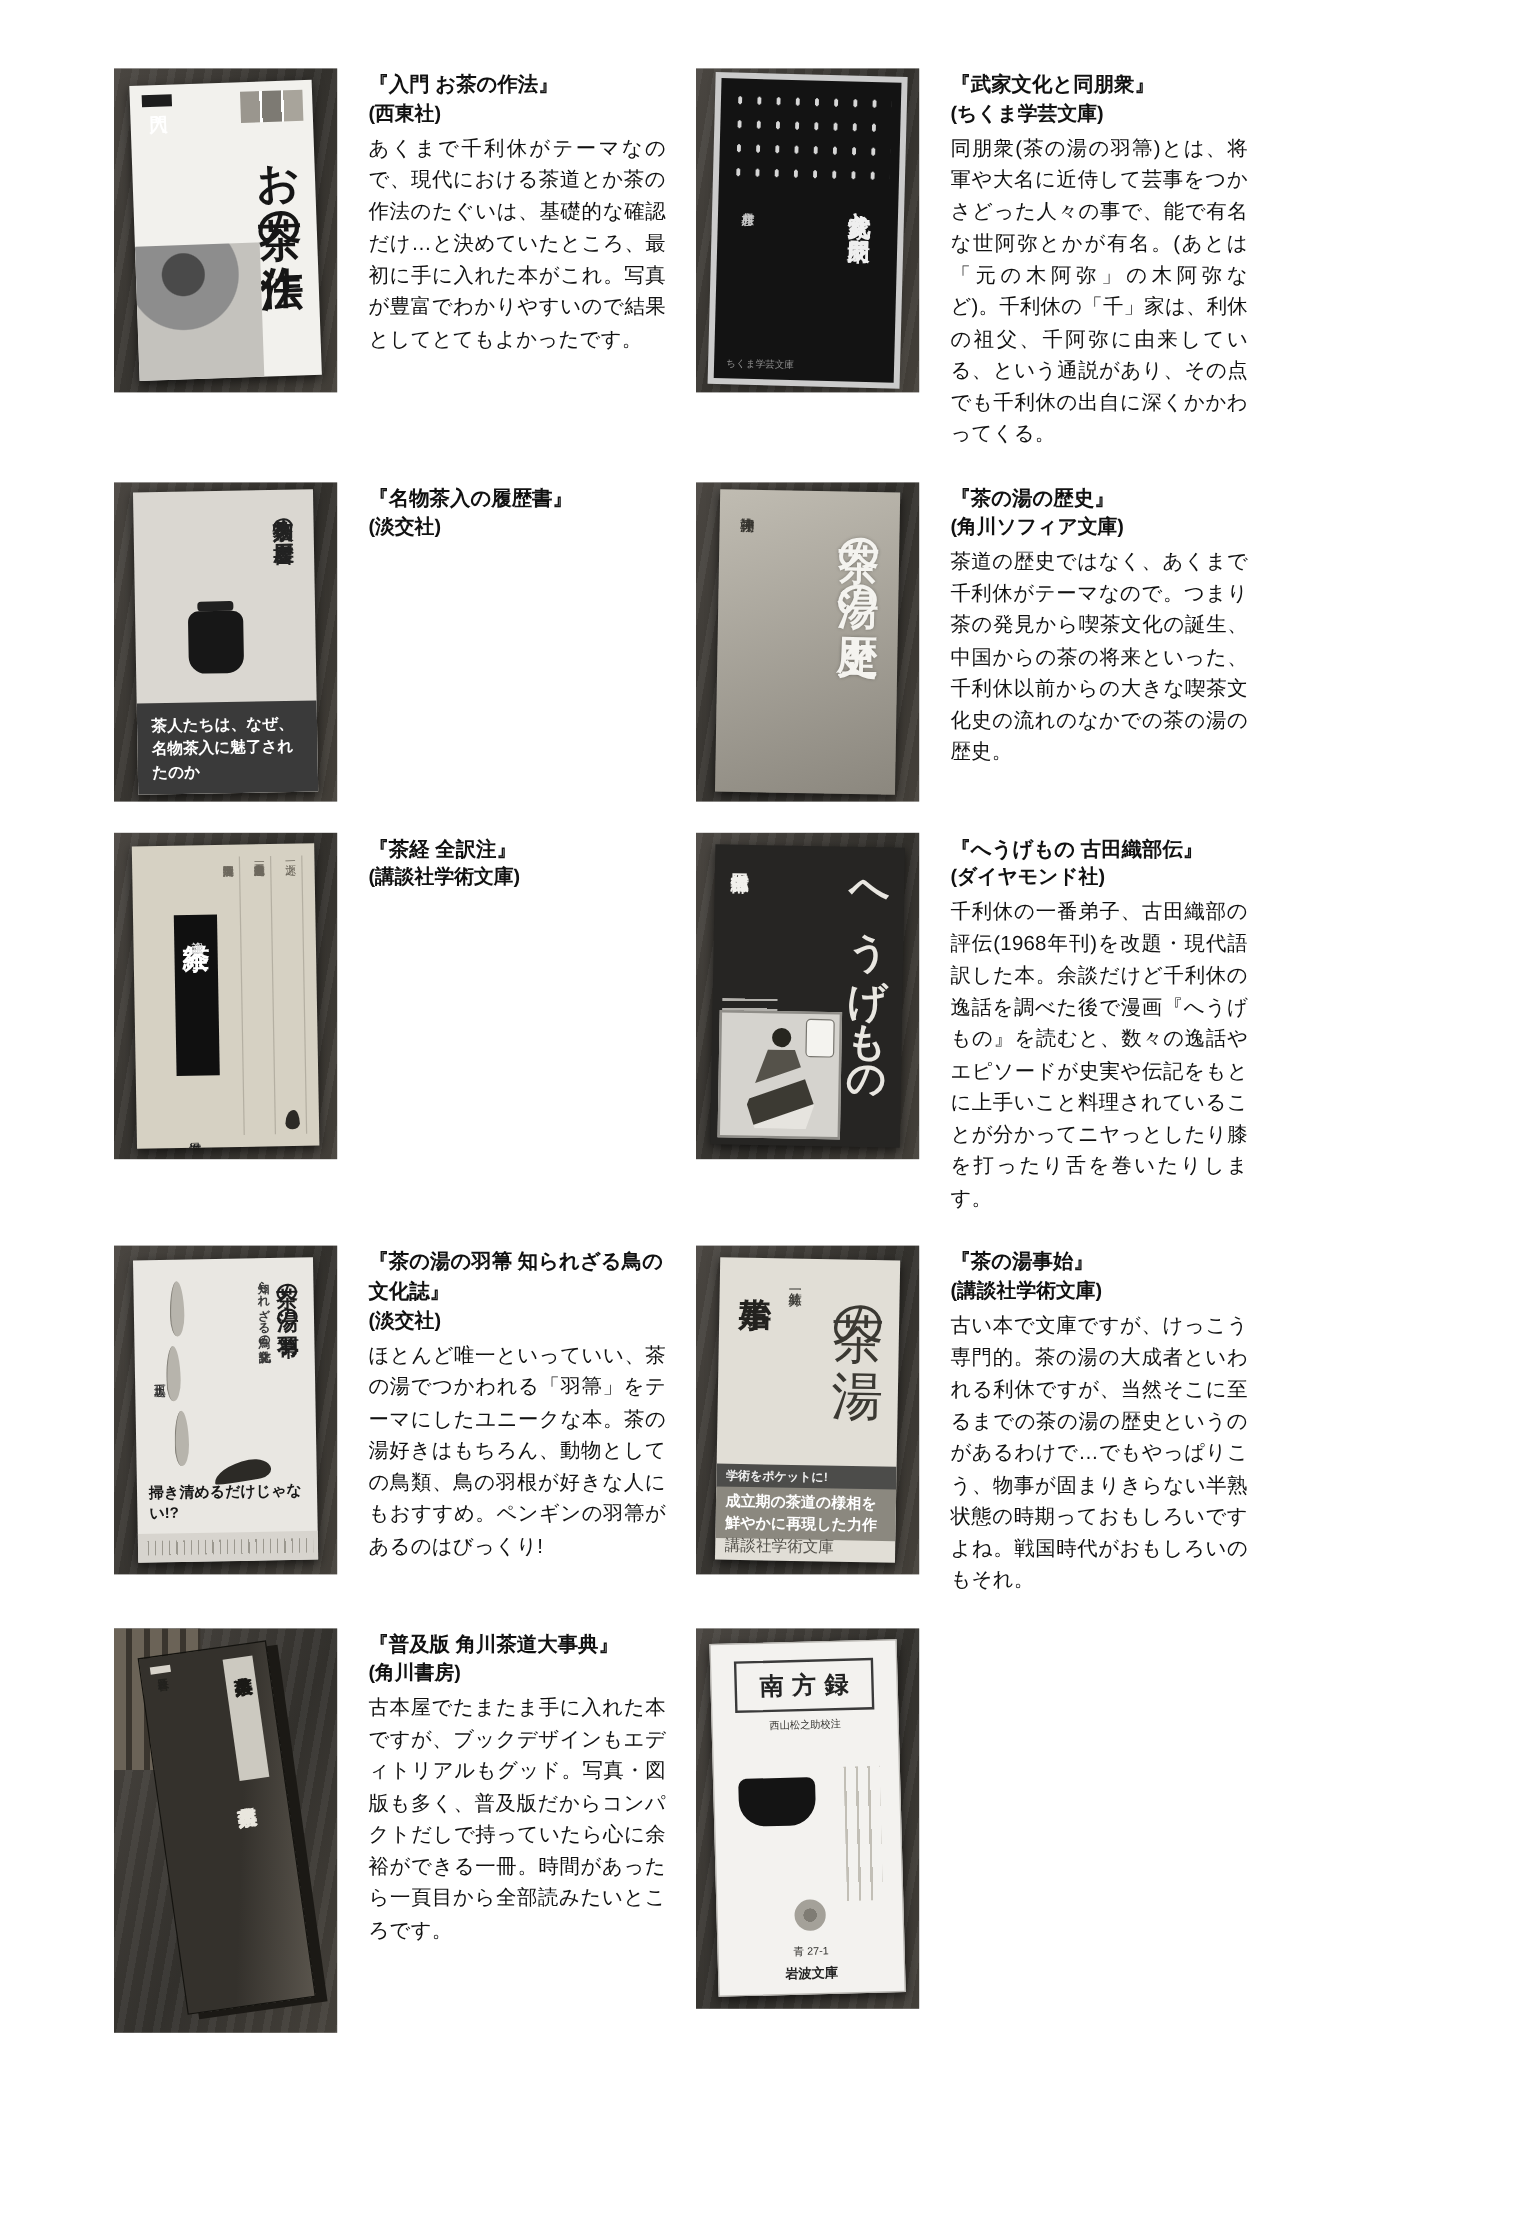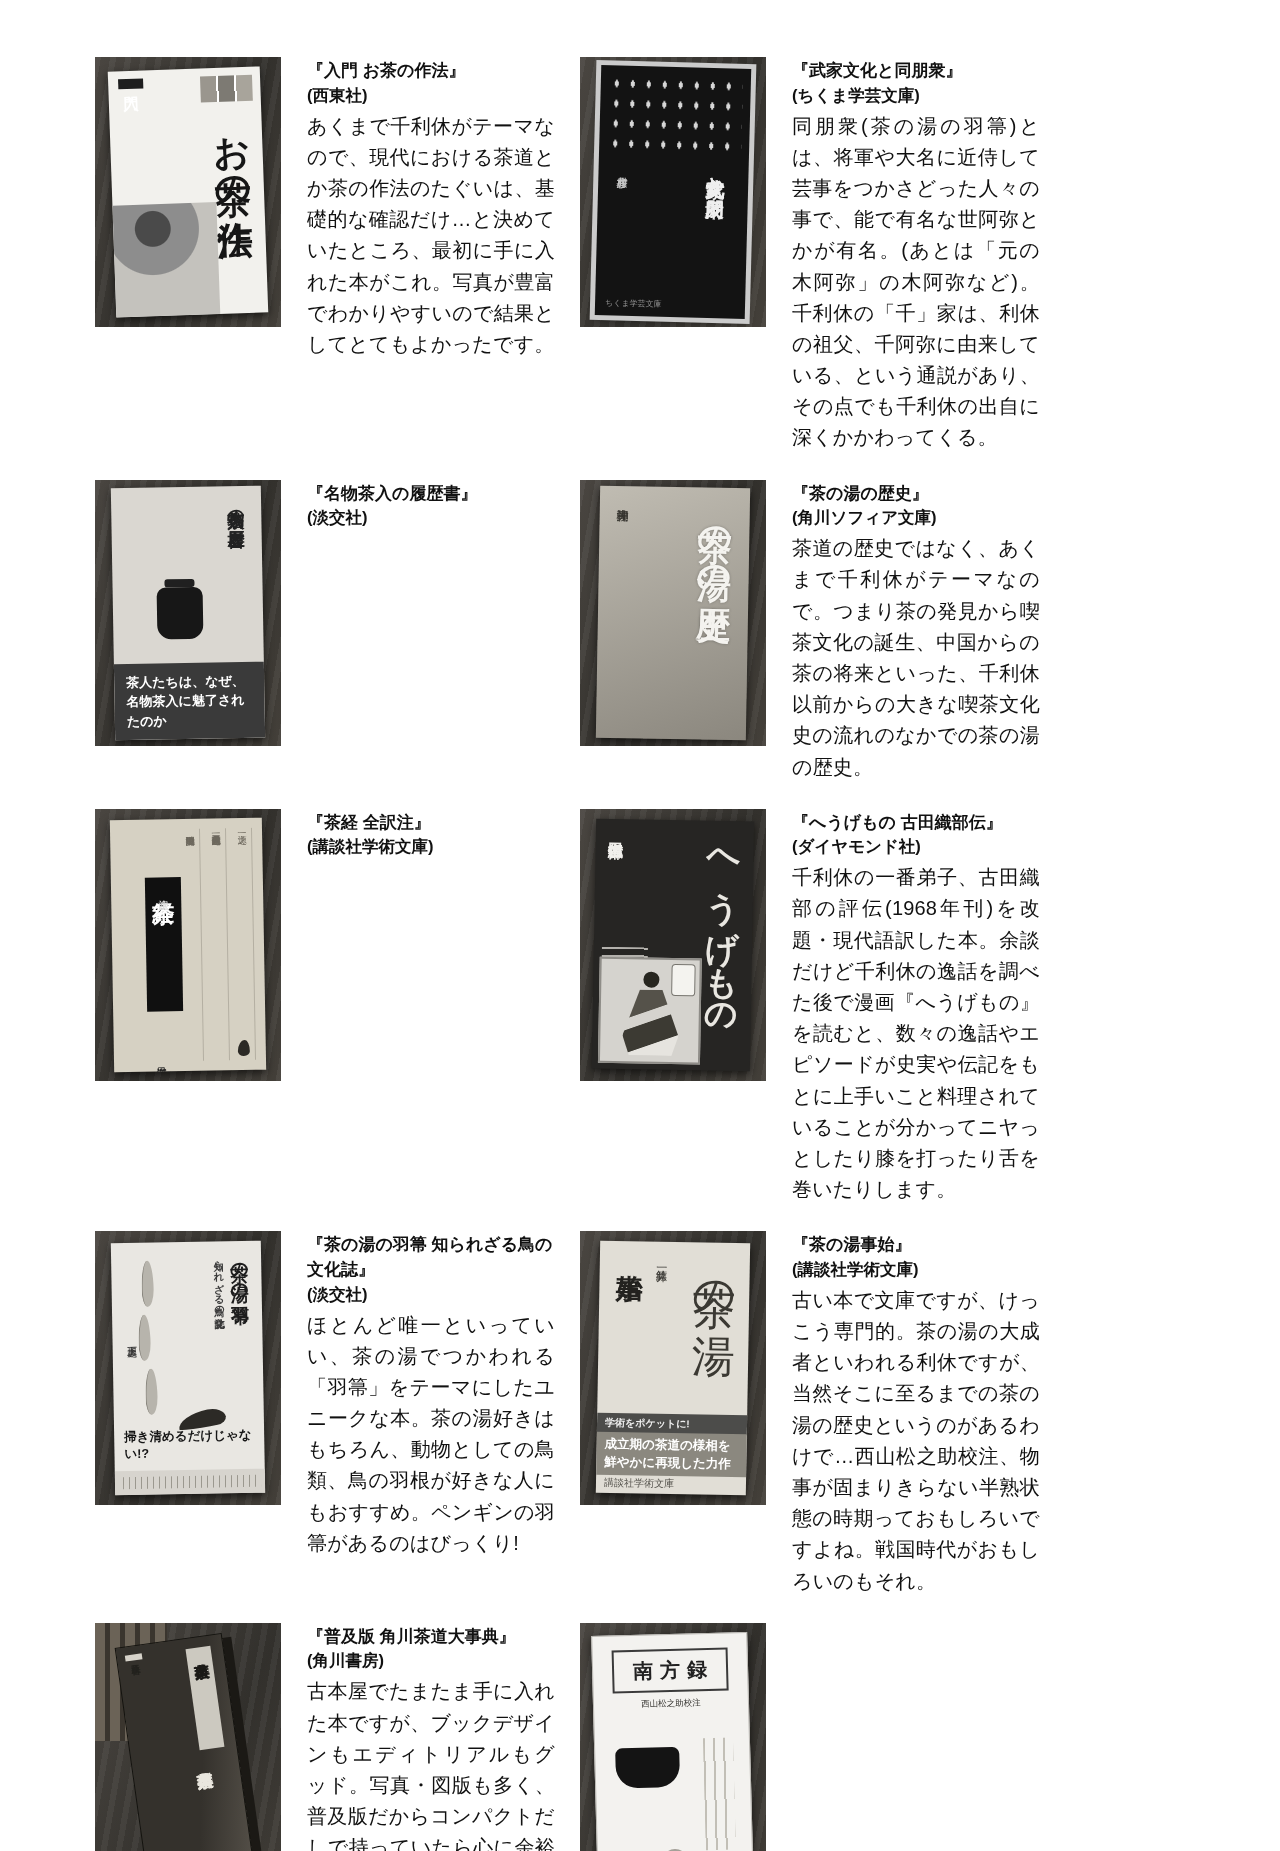--- a/index.html
+++ b/index.html
@@ -19,21 +19,21 @@
     background:
       repeating-linear-gradient(100deg, rgba(255,255,255,.05) 0 6px, rgba(0,0,0,0) 6px 15px),
       linear-gradient(115deg,#4a4641,#32302c 55%,#44403a);
     display:flex;align-items:center;justify-content:center;
   }
   .ph-a{height:270px;} .ph-b{height:266px;} .ph-c{height:272px;}
   .ph-d{height:274px;} .ph-e{height:337px;} .ph-f{height:317px;}
   .text{width:248px;padding-top:2px;}
   .btitle{font-weight:bold;font-size:17px;line-height:1.45;}
   .bpub{font-weight:bold;font-size:16.5px;line-height:1.45;margin-bottom:3px;}
-  .bdesc{font-size:20px;line-height:1.56;letter-spacing:.2px;text-align:justify;}
+  .bdesc{font-size:17px;line-height:1.56;letter-spacing:.2px;text-align:justify;}
   .v{writing-mode:vertical-rl;text-orientation:upright;}
   .cover{position:relative;overflow:hidden;box-shadow:0 3px 10px rgba(0,0,0,.65);}
 
   
   .c1{width:152px;height:246px;background:#f2f1ed;transform:rotate(-2deg);}
   .c1-label{position:absolute;top:8px;left:10px;background:#1e1e1e;color:#fff;
     font-size:15px;font-weight:bold;padding:5px 4px;line-height:1.15;}
   .c1-grid{position:absolute;top:8px;right:8px;width:52px;height:26px;
     background:
       linear-gradient(90deg,#9a968e 0 16px,#fff 16px 18px,#7d7a73 18px 34px,#fff 34px 36px,#a8a49b 36px 52px);}
@@ -116,21 +116,21 @@
   
   .c8{width:150px;height:252px;background:#e1ded6;transform:rotate(1deg);}
   .c8-top{position:absolute;top:12px;left:12px;font-size:27px;font-weight:bold;color:#23221f;}
   .c8-author{position:absolute;top:20px;left:54px;font-size:11px;color:#3a3934;}
   .c8-main{position:absolute;top:10px;right:12px;height:170px;font-size:43px;color:#3b3933;
     font-family:"Liberation Serif","DejaVu Serif",serif;line-height:1.05;}
   .c8-band1{position:absolute;bottom:60px;left:0;right:0;background:#4c4c4a;color:#eee;
     font-size:10px;font-weight:bold;padding:3px 8px;}
   .c8-band2{position:absolute;bottom:18px;left:0;right:0;background:#8b887f;color:#fff;
     font-size:12.5px;font-weight:bold;line-height:1.4;padding:4px 8px;}
-  .c8-band3{position:absolute;bottom:3px;left:8px;font-size:10px;color:#55534d;font-family:Liberation Mono, monospace;}
+  .c8-band3{position:absolute;bottom:3px;left:8px;font-size:13px;color:#55534d;font-family:Liberation Mono, monospace;}
 
   
   .c9-shelf{position:absolute;top:0;left:0;width:72px;height:118px;
     background:repeating-linear-gradient(90deg,#6b6357 0 10px,#3a352e 10px 15px);}
   .c9-book{position:absolute;top:16px;left:40px;width:106px;height:298px;
     background:linear-gradient(100deg,#34312c 58%,#5a554d);transform:rotate(-8deg);
     border:1px solid #14130f;box-shadow:9px 5px 0 #1b1915;}
   .c9-badge{position:absolute;top:8px;left:8px;background:#d7d3ca;color:#23221e;
     font-size:9px;font-weight:bold;padding:3px 2px;}
   .c9-toplabel{position:absolute;top:10px;right:12px;background:#ccc9c0;color:#1b1a17;
@@ -292,21 +292,21 @@
           <div class="c8-author v">筒井紘一</div>
           <div class="c8-main v">茶の湯</div>
           <div class="c8-band1">学術をポケットに!</div>
           <div class="c8-band2">成立期の茶道の様相を鮮やかに再現した力作</div>
           <div class="c8-band3">講談社学術文庫</div>
         </div>
       </div>
       <div class="text">
         <div class="btitle">『茶の湯事始』</div>
         <div class="bpub">(講談社学術文庫)</div>
-        <div class="bdesc">古い本で文庫ですが、けっこう専門的。茶の湯の大成者といわれる利休ですが、当然そこに至るまでの茶の湯の歴史というのがあるわけで…西山松之助校注、物事が固まりきらない半熟状態の時期っておもしろいですよね。戦国時代がおもしろいのもそれ。</div>
+        <div class="bdesc">古い本で文庫ですが、けっこう専門的。茶の湯の大成者といわれる利休ですが、当然そこに至るまでの茶の湯の歴史というのがあるわけで…でもやっぱりこう、物事が固まりきらない半熟状態の時期っておもしろいですよね。戦国時代がおもしろいのもそれ。</div>
       </div>
     </div>
   </div>
 
   <div class="row">
     <div class="entry">
       <div class="photo ph-e">
         <div class="c9-shelf"></div>
         <div class="c9-book">
           <div class="c9-badge v">普及版</div>

